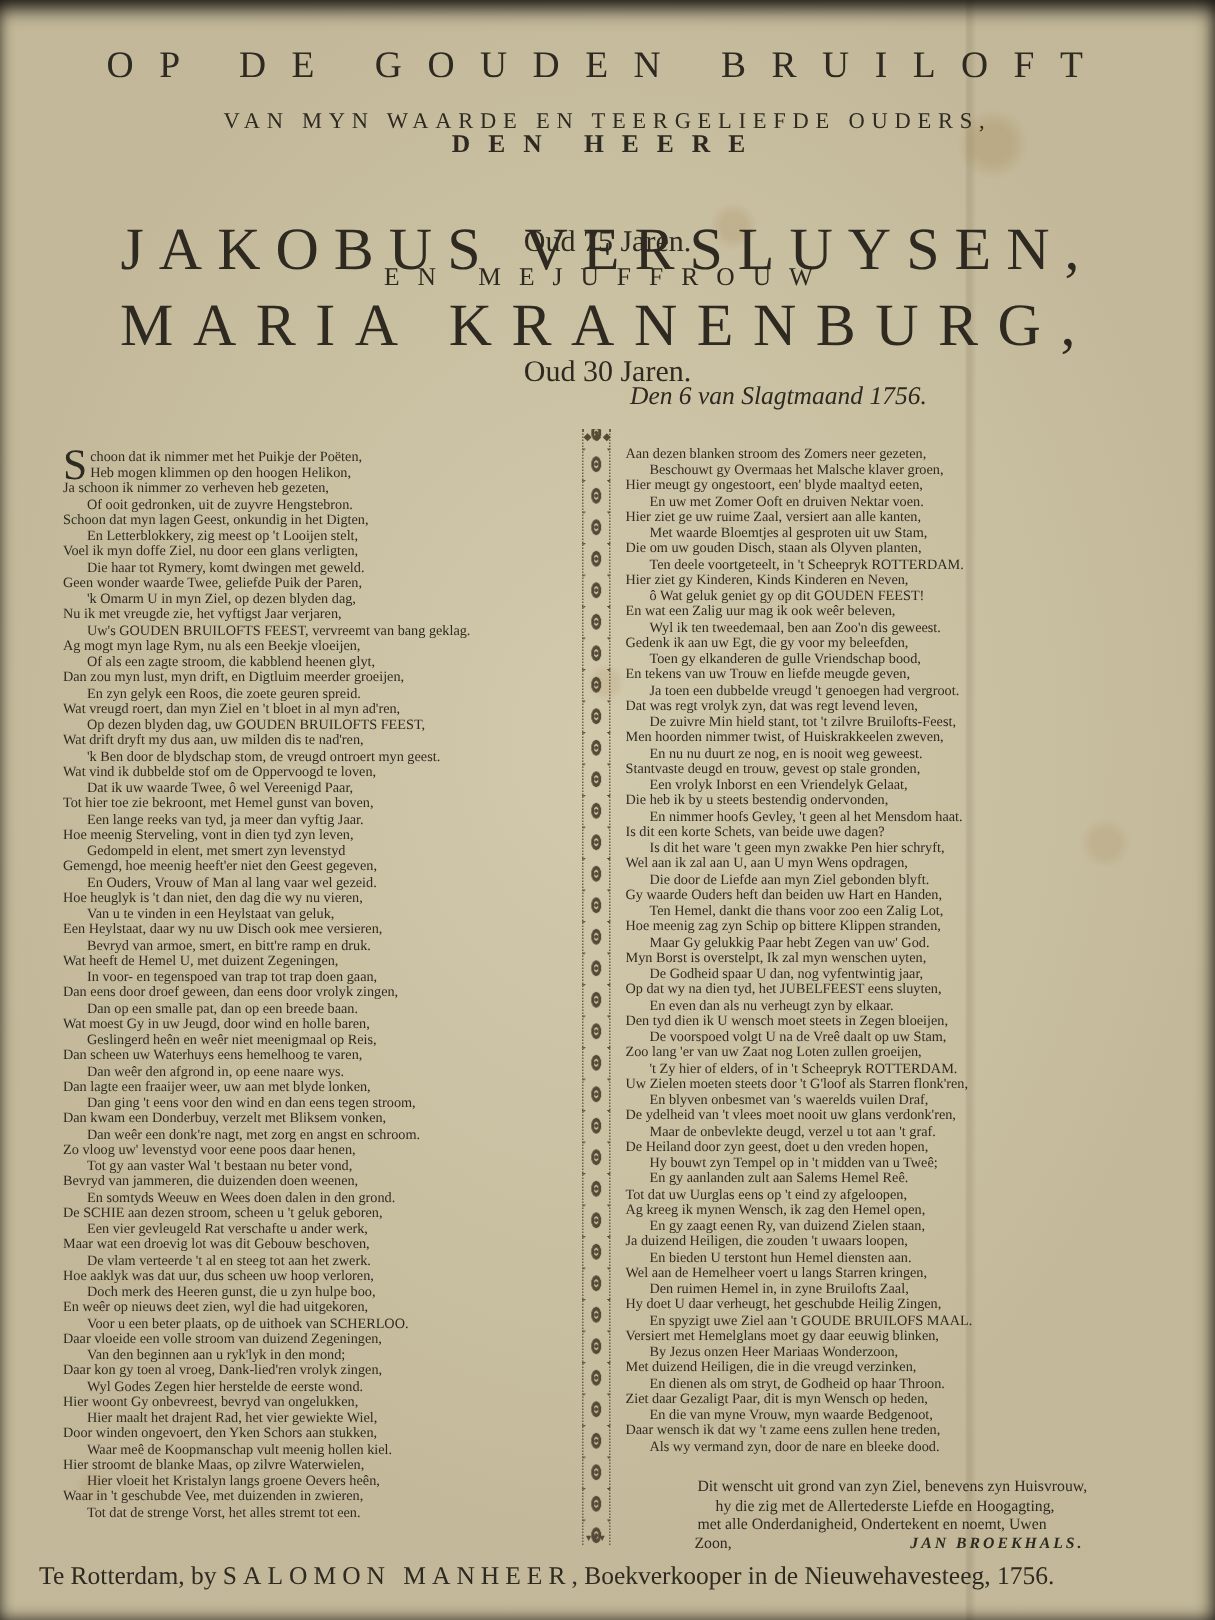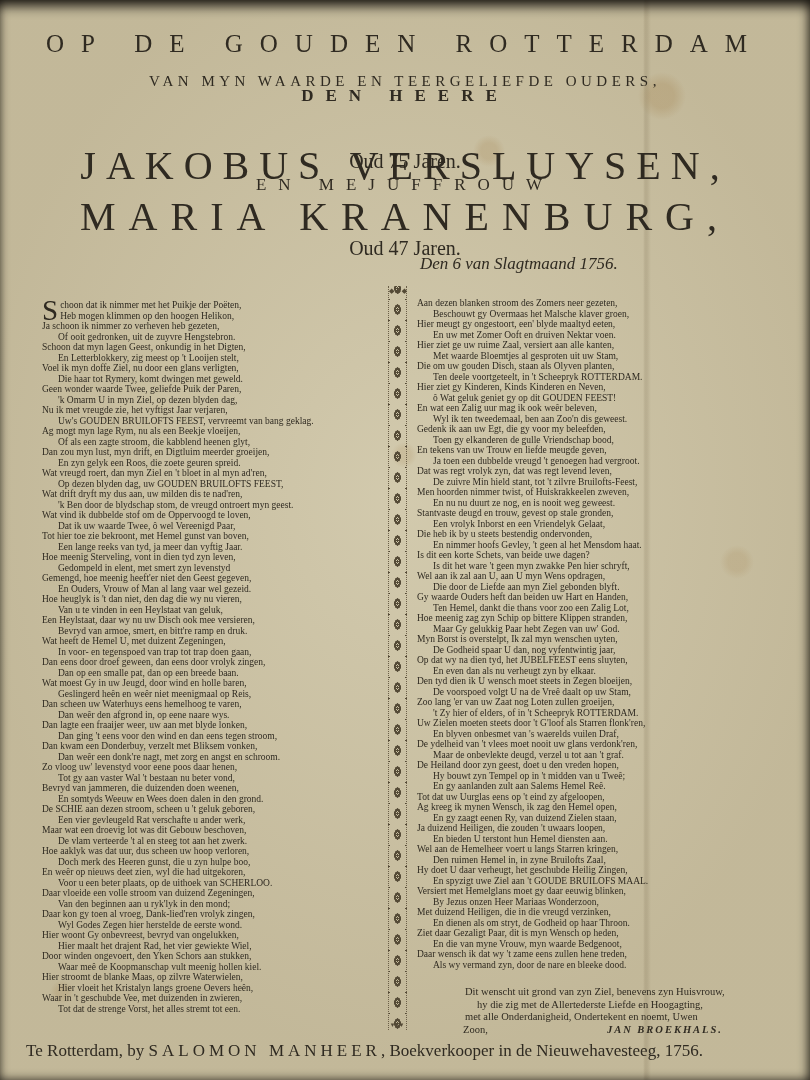--- a/index.html
+++ b/index.html
@@ -70,28 +70,28 @@
   .ded-signature{font-style:italic;letter-spacing:2px;font-weight:bold;}
 
   .imprint{position:absolute;left:0;top:1041px;width:729px;text-align:center;font-size:17px;white-space:nowrap;}
   .imprint .pub{letter-spacing:4px;}
 </style>
 </head>
 <body>
 
 <div class="page">
 
-  <div class="hdr h-occasion">OP DE GOUDEN ROTTERDAM</div>
+  <div class="hdr h-occasion">OP DE GOUDEN BRUILOFT</div>
   <div class="hdr h-subtitle">VAN MYN WAARDE EN TEERGELIEFDE OUDERS,</div>
   <div class="hdr h-honorific1">DEN HEERE</div>
   <div class="hdr h-name h-name1">JAKOBUS VERSLUYSEN,</div>
   <div class="hdr h-age h-age1">Oud 75 Jaren.</div>
   <div class="hdr h-honorific2">EN MEJUFFROUW</div>
   <div class="hdr h-name h-name2">MARIA KRANENBURG,</div>
-  <div class="hdr h-age h-age2">Oud 47 Jaren.</div>
+  <div class="hdr h-age h-age2">Oud 30 Jaren.</div>
   <div class="h-date">Den 6 van Slagtmaand 1756.</div>
 
   <div class="col col-left">
       <div class="pline">Schoon dat ik nimmer met het Puikje der Poëten,</div>
       <div class="pline indent">Heb mogen klimmen op den hoogen Helikon,</div>
       <div class="pline">Ja schoon ik nimmer zo verheven heb gezeten,</div>
       <div class="pline indent">Of ooit gedronken, uit de zuyvre Hengstebron.</div>
       <div class="pline">Schoon dat myn lagen Geest, onkundig in het Digten,</div>
       <div class="pline indent">En Letterblokkery, zig meest op 't Looijen stelt,</div>
       <div class="pline">Voel ik myn doffe Ziel, nu door een glans verligten,</div>

